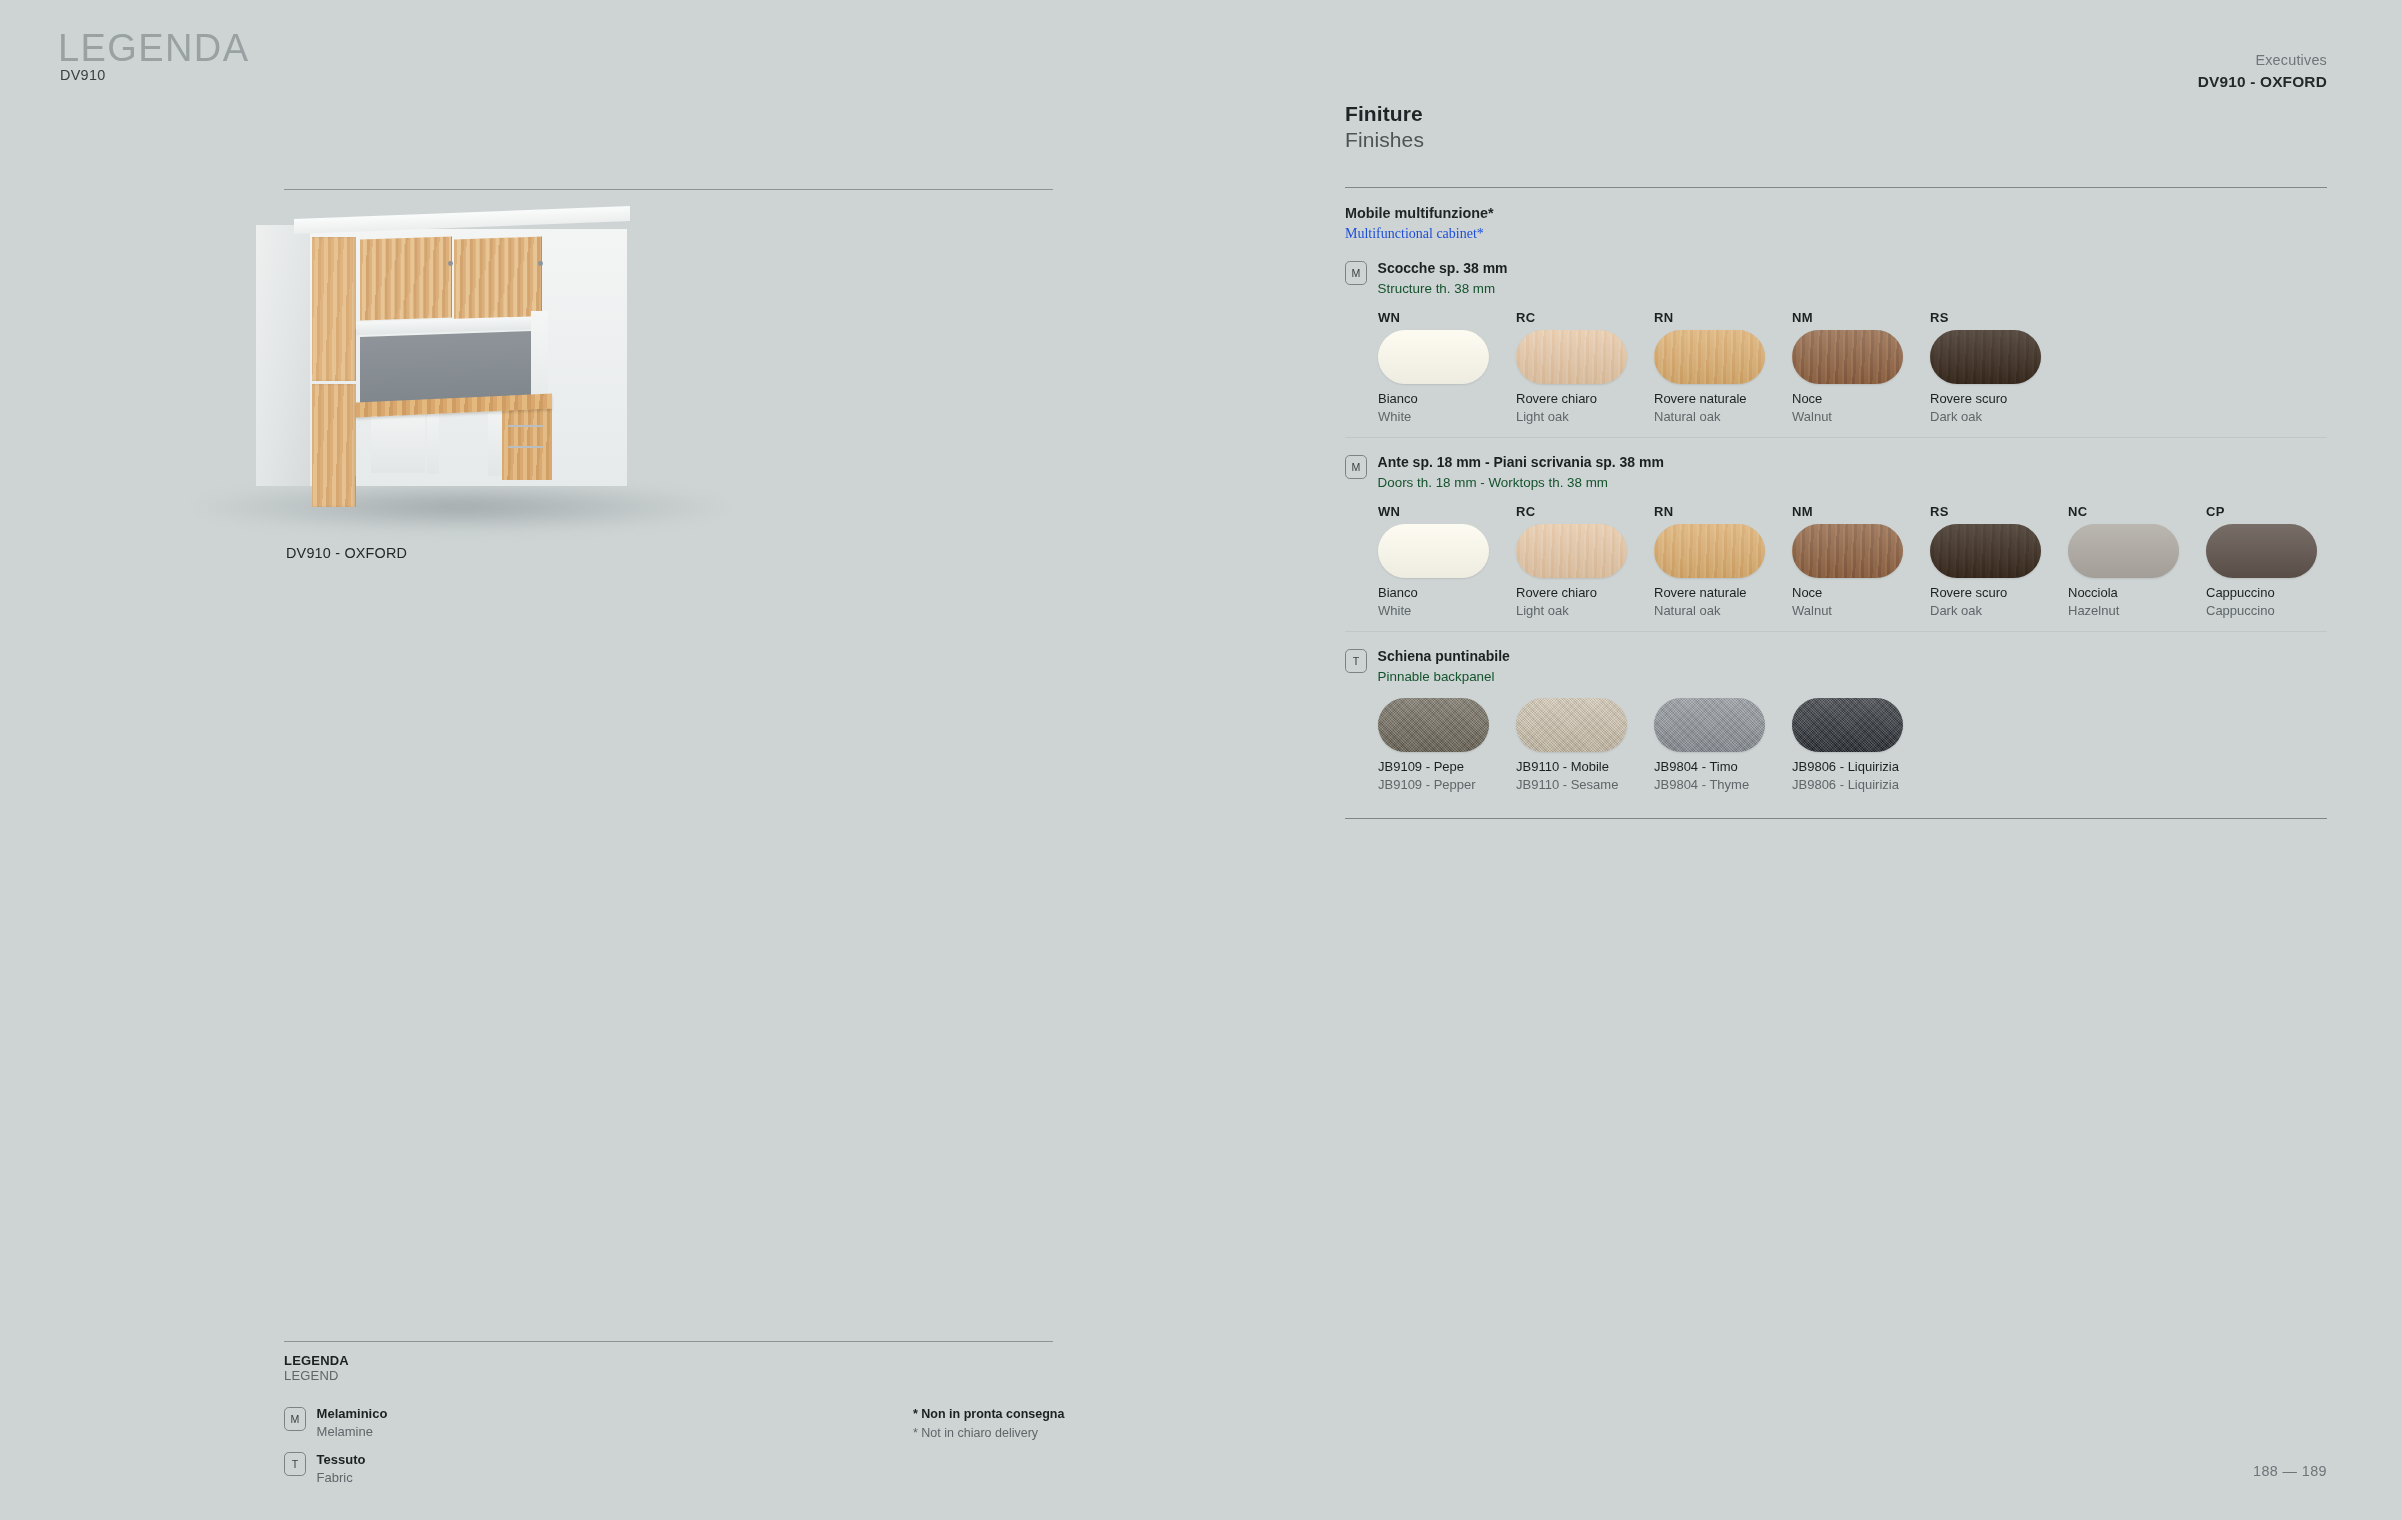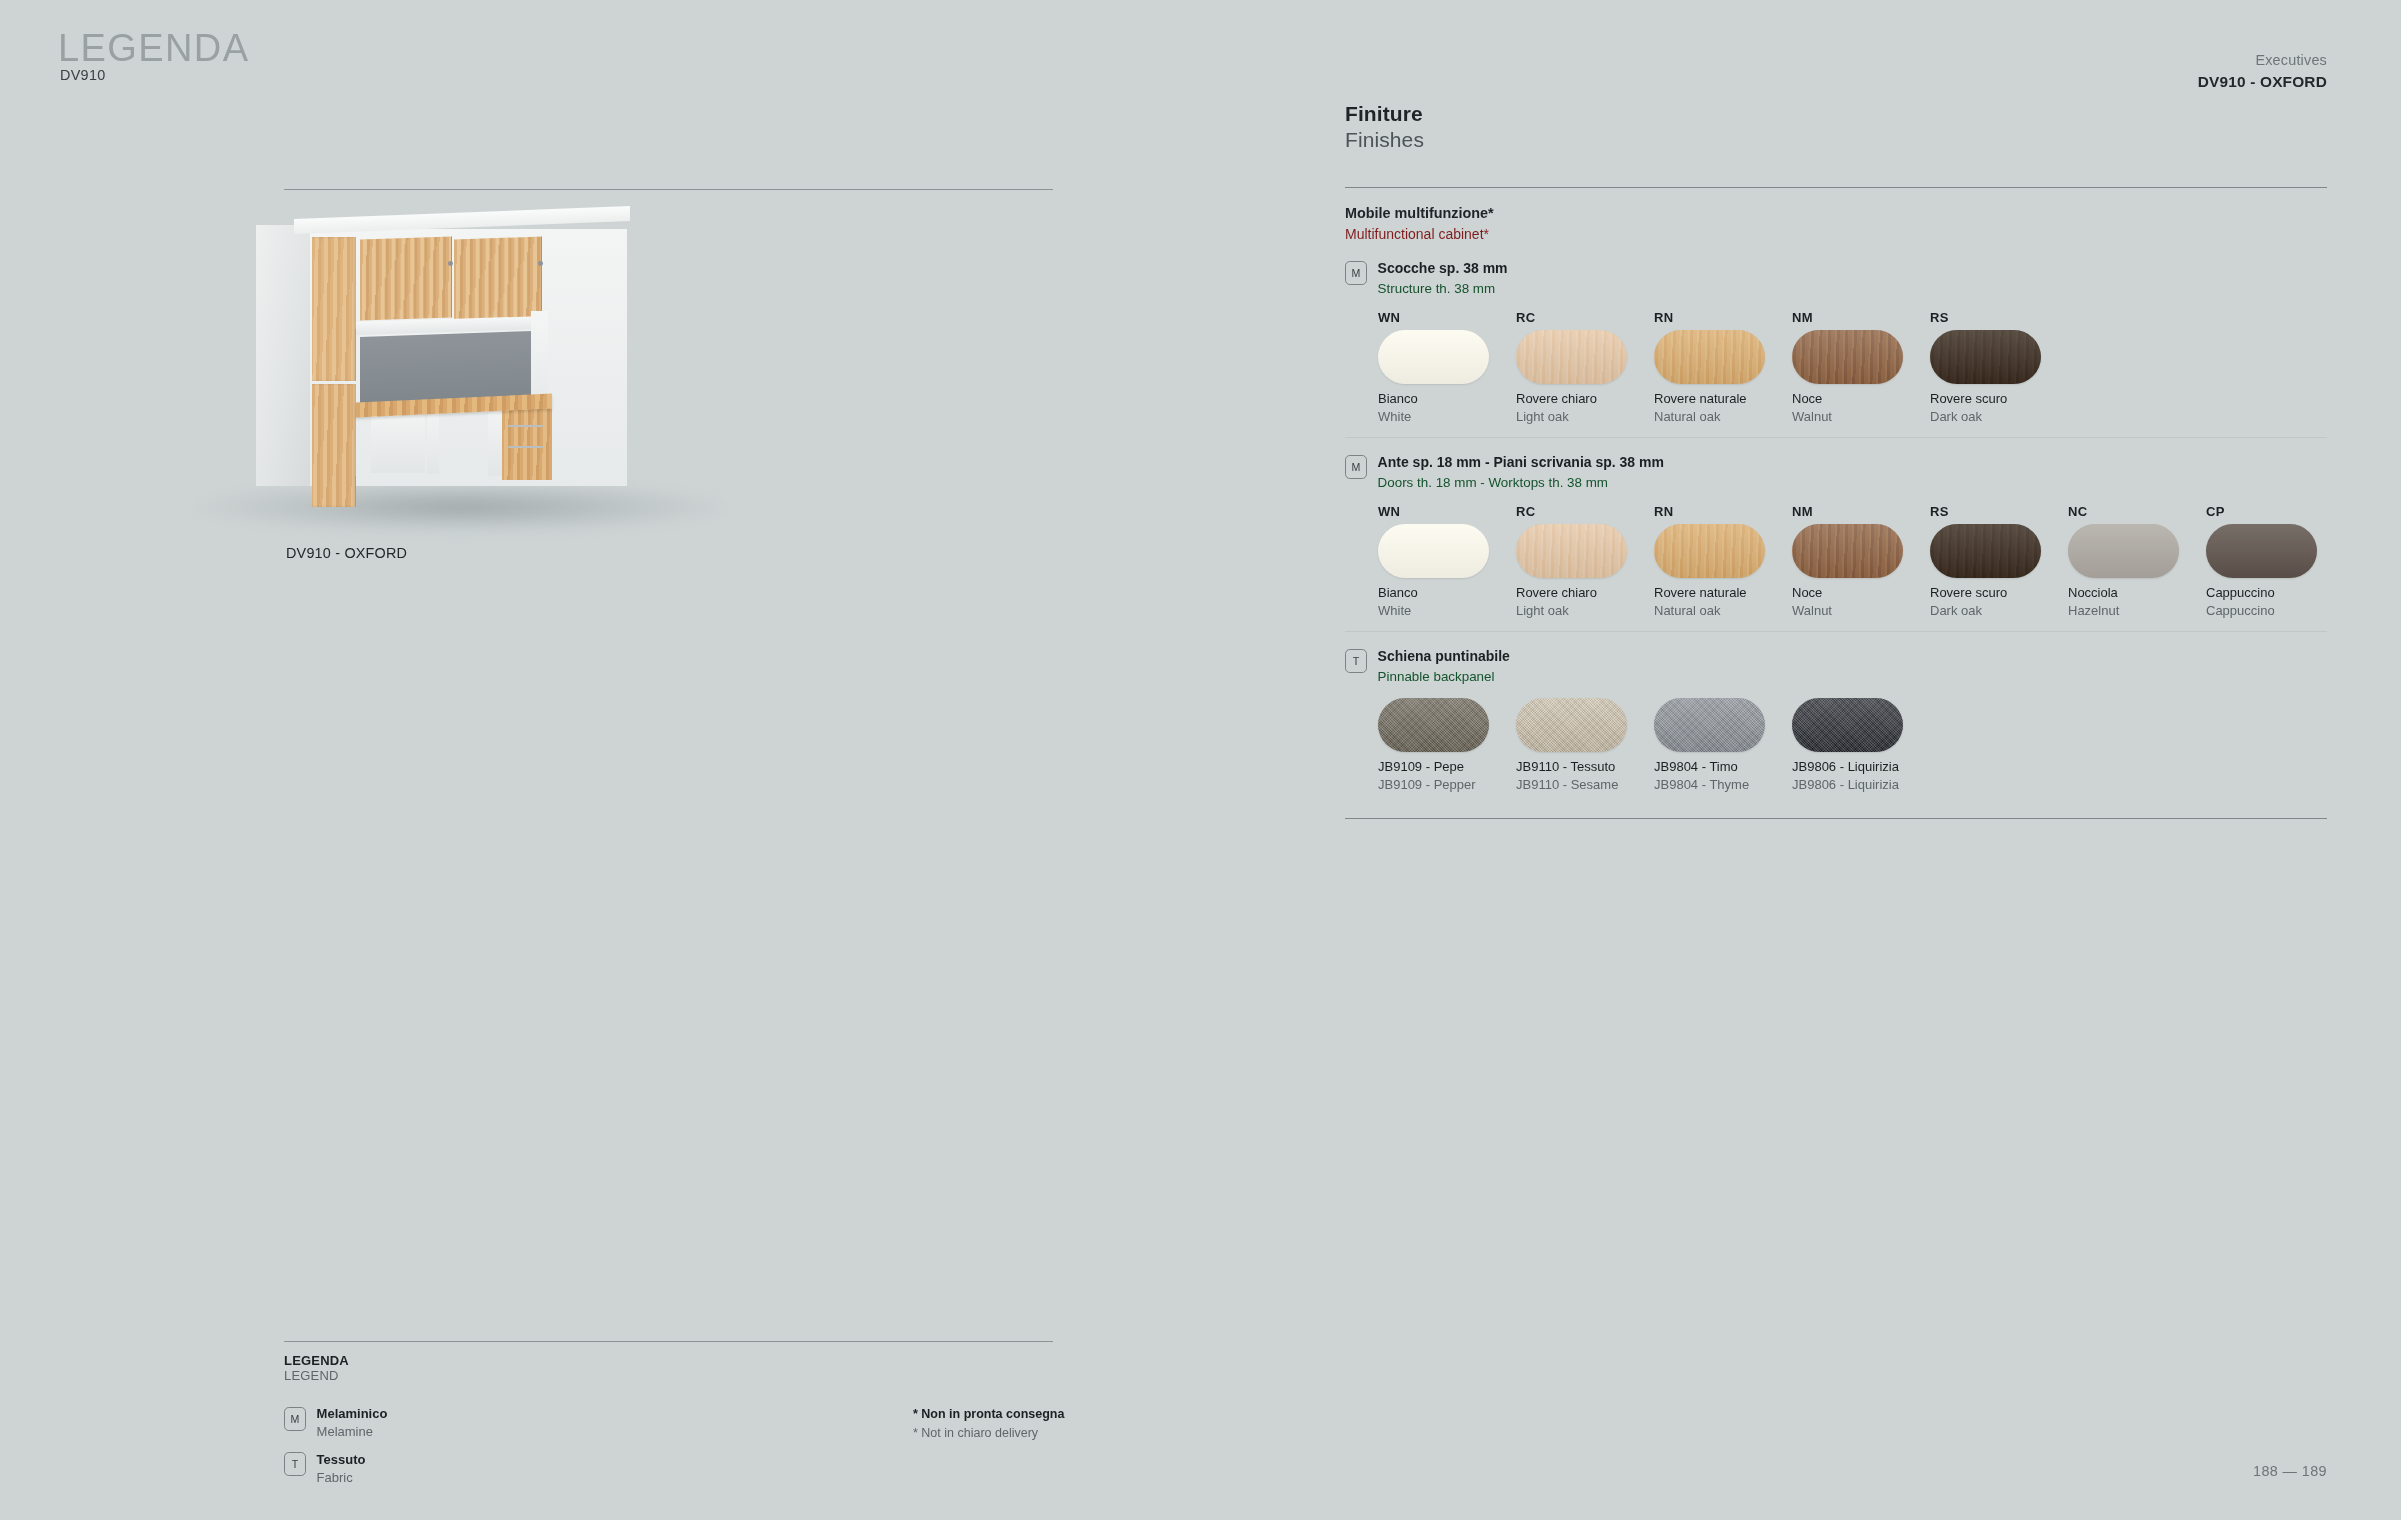--- a/index.html
+++ b/index.html
@@ -216,21 +216,21 @@
     height: 1px;
     background: #c0c7c7;
     margin: 0;
   }
 
   .subject {
     margin-top: 15.4px;
     line-height: 1.45;
   }
   .subject .s-it { font-size: 14.4px; font-weight: 600; color: #1f2426; }
-  .subject .s-en { font-size: 14px; font-weight: 400; color: #7f1d1d; }
+  .subject .s-en { font-size: 14px; font-weight: 400; color: #1d4ed8; font-family: Liberation Serif, serif; }
 
   .group { padding-top: 15.4px; padding-bottom: 11.5px; }
 
   .group-head {
     display: flex;
     align-items: flex-start;
     gap: 10.6px;
     margin-bottom: 11.5px;
   }
   .badge {
@@ -506,21 +506,21 @@
             </div>
           </div>
           <div class="swatch-row fabrics">
             <div class="swatch-cell">
               <div class="sw-chip fabric" style="background-color: rgb(106, 99, 85);"></div>
               <div class="sw-name-it">JB9109 - Pepe</div>
               <div class="sw-name-en">JB9109 - Pepper</div>
             </div>
             <div class="swatch-cell">
               <div class="sw-chip fabric" style="background-color: rgb(207, 195, 173);"></div>
-              <div class="sw-name-it">JB9110 - Tessuto</div>
+              <div class="sw-name-it">JB9110 - Mobile</div>
               <div class="sw-name-en">JB9110 - Sesame</div>
             </div>
             <div class="swatch-cell">
               <div class="sw-chip fabric" style="background-color: rgb(138, 144, 151);"></div>
               <div class="sw-name-it">JB9804 - Timo</div>
               <div class="sw-name-en">JB9804 - Thyme</div>
             </div>
             <div class="swatch-cell">
               <div class="sw-chip fabric" style="background-color: rgb(35, 39, 46);"></div>
               <div class="sw-name-it">JB9806 - Liquirizia</div>

